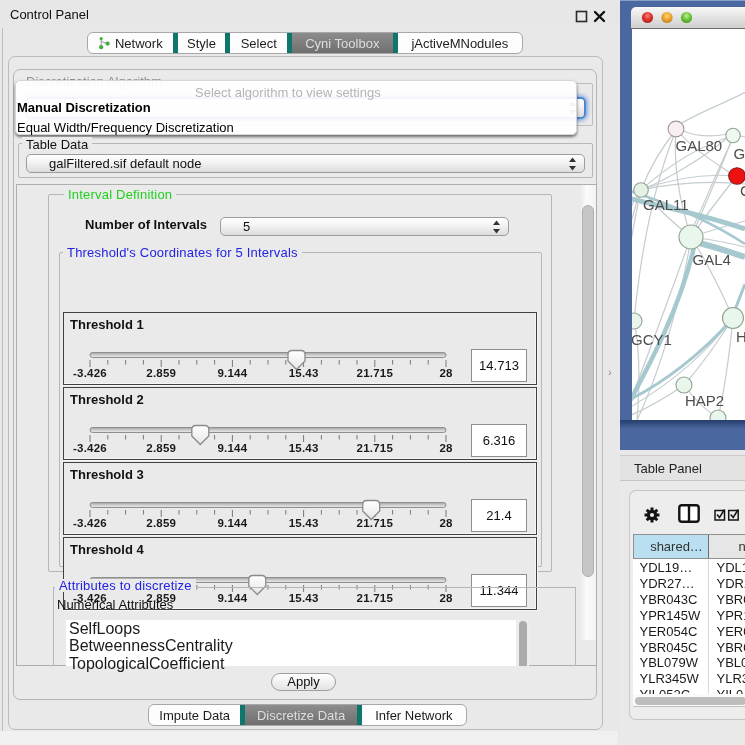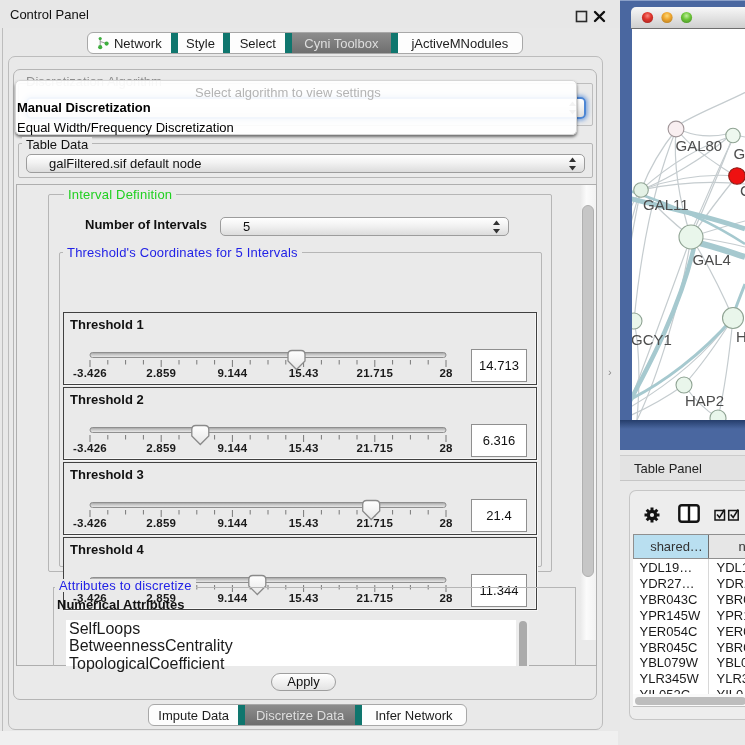--- a/index.html
+++ b/index.html
@@ -1,19 +1,19 @@
 <!DOCTYPE html>
 <html><head><meta charset="utf-8"><style>
 html,body{margin:0;padding:0;width:745px;height:745px;overflow:hidden;
 font-family:"Liberation Sans",sans-serif;background:#e8e8e8;}
 *{box-sizing:border-box;}
 .abs{position:absolute;}
 #page{position:relative;width:745px;height:745px;}
 .seg{background:#fdfdfd;border:1px solid #a8a8a8;border-radius:6px;display:flex;overflow:hidden;}
-.seg .s{display:flex;align-items:center;justify-content:center;font-size:13px;color:#1c1c1c;border-right:7px solid #0f766e;}
+.seg .s{display:flex;align-items:center;justify-content:center;font-size:13px;color:#1c1c1c;border-right:5px solid #0f766e;}
 .seg .s:last-child{border-right:none;}
 .seg .dark{background:linear-gradient(#8d8d8d,#6f6f6f);color:#dedede;}
 .fs{position:absolute;border:1px solid #b6b6b6;border-radius:2px;}
 .fslab{position:absolute;font-size:13px;letter-spacing:.2px;background:#eaeaea;padding:0 4px;line-height:13px;}
 .combo{position:absolute;border:1px solid #9c9c9c;border-radius:5px;background:linear-gradient(#ffffff,#f2f2f2 45%,#dcdcdc);font-size:13px;color:#111;}
 .combo .tx{position:absolute;left:22px;top:0;bottom:0;display:flex;align-items:center;}
 .arrows{position:absolute;right:7px;top:50%;width:9px;height:14px;transform:translateY(-50%);}
 .tpanel{position:absolute;left:63px;width:474px;height:73px;background:#eaeaea;border:1px solid #404040;box-shadow:inset -1px -1px 0 #f6f6f6, 1px 1px 0 #f6f6f6;margin-top:48px;}
 .tptitle{position:absolute;left:6px;top:4px;font-size:13px;font-weight:bold;color:#111;}
 .vbox{position:absolute;left:407px;top:36px;width:56px;height:33px;background:#fff;border:1px solid #8f8f8f;font-size:13px;color:#111;text-align:center;line-height:31px;}
@@ -167,21 +167,21 @@
  <div class="tptitle">Threshold 4</div>
  <svg class="abs" style="left:0;top:0" width="474" height="73" viewBox="0 0 474 73">
         <use href="#trk"></use>
         <use href="#th" x="193.3"></use>
       </svg>
  <div class="vbox">11.344</div>
 </div>
 
 <div class="abs" style="left:53px;top:587px;width:523px;height:79px;border:1px solid #b6b6b6;border-bottom:none"></div>
 <div class="fslab" style="left:55px;top:579px;color:#2222e6">Attributes to discretize</div>
-<div class="abs" style="left:57px;top:597px;font-size:13px;font-weight:bold;color:#111">Numerical Attributes</div>
+<div class="abs" style="left:57px;top:597px;font-size:13px;font-weight:normal;color:#111">Numerical Attributes</div>
 <div class="abs" style="left:66px;top:620px;width:450px;height:46px;background:#fff;font-size:16px;color:#1a1a1a">
  <div style="padding-left:3px;height:17.4px;line-height:17.4px">SelfLoops</div>
  <div style="padding-left:3px;height:17.4px;line-height:17.4px">BetweennessCentrality</div>
  <div style="padding-left:3px;height:17.4px;line-height:17.4px">TopologicalCoefficient</div>
 </div>
 <div class="abs" style="left:516px;top:620px;width:13px;height:46px;background:#ededed"></div>
 <div class="abs" style="left:518.5px;top:621px;width:8.5px;height:45px;background:#ababab;border-radius:4px 4px 0 0"></div>
 
 <div class="abs" style="left:271px;top:673px;width:65px;height:18px;border:1px solid #9e9e9e;border-radius:9px;background:linear-gradient(#ffffff,#e3e3e3);font-size:13px;color:#111;text-align:center;line-height:16px">Apply</div>
 

